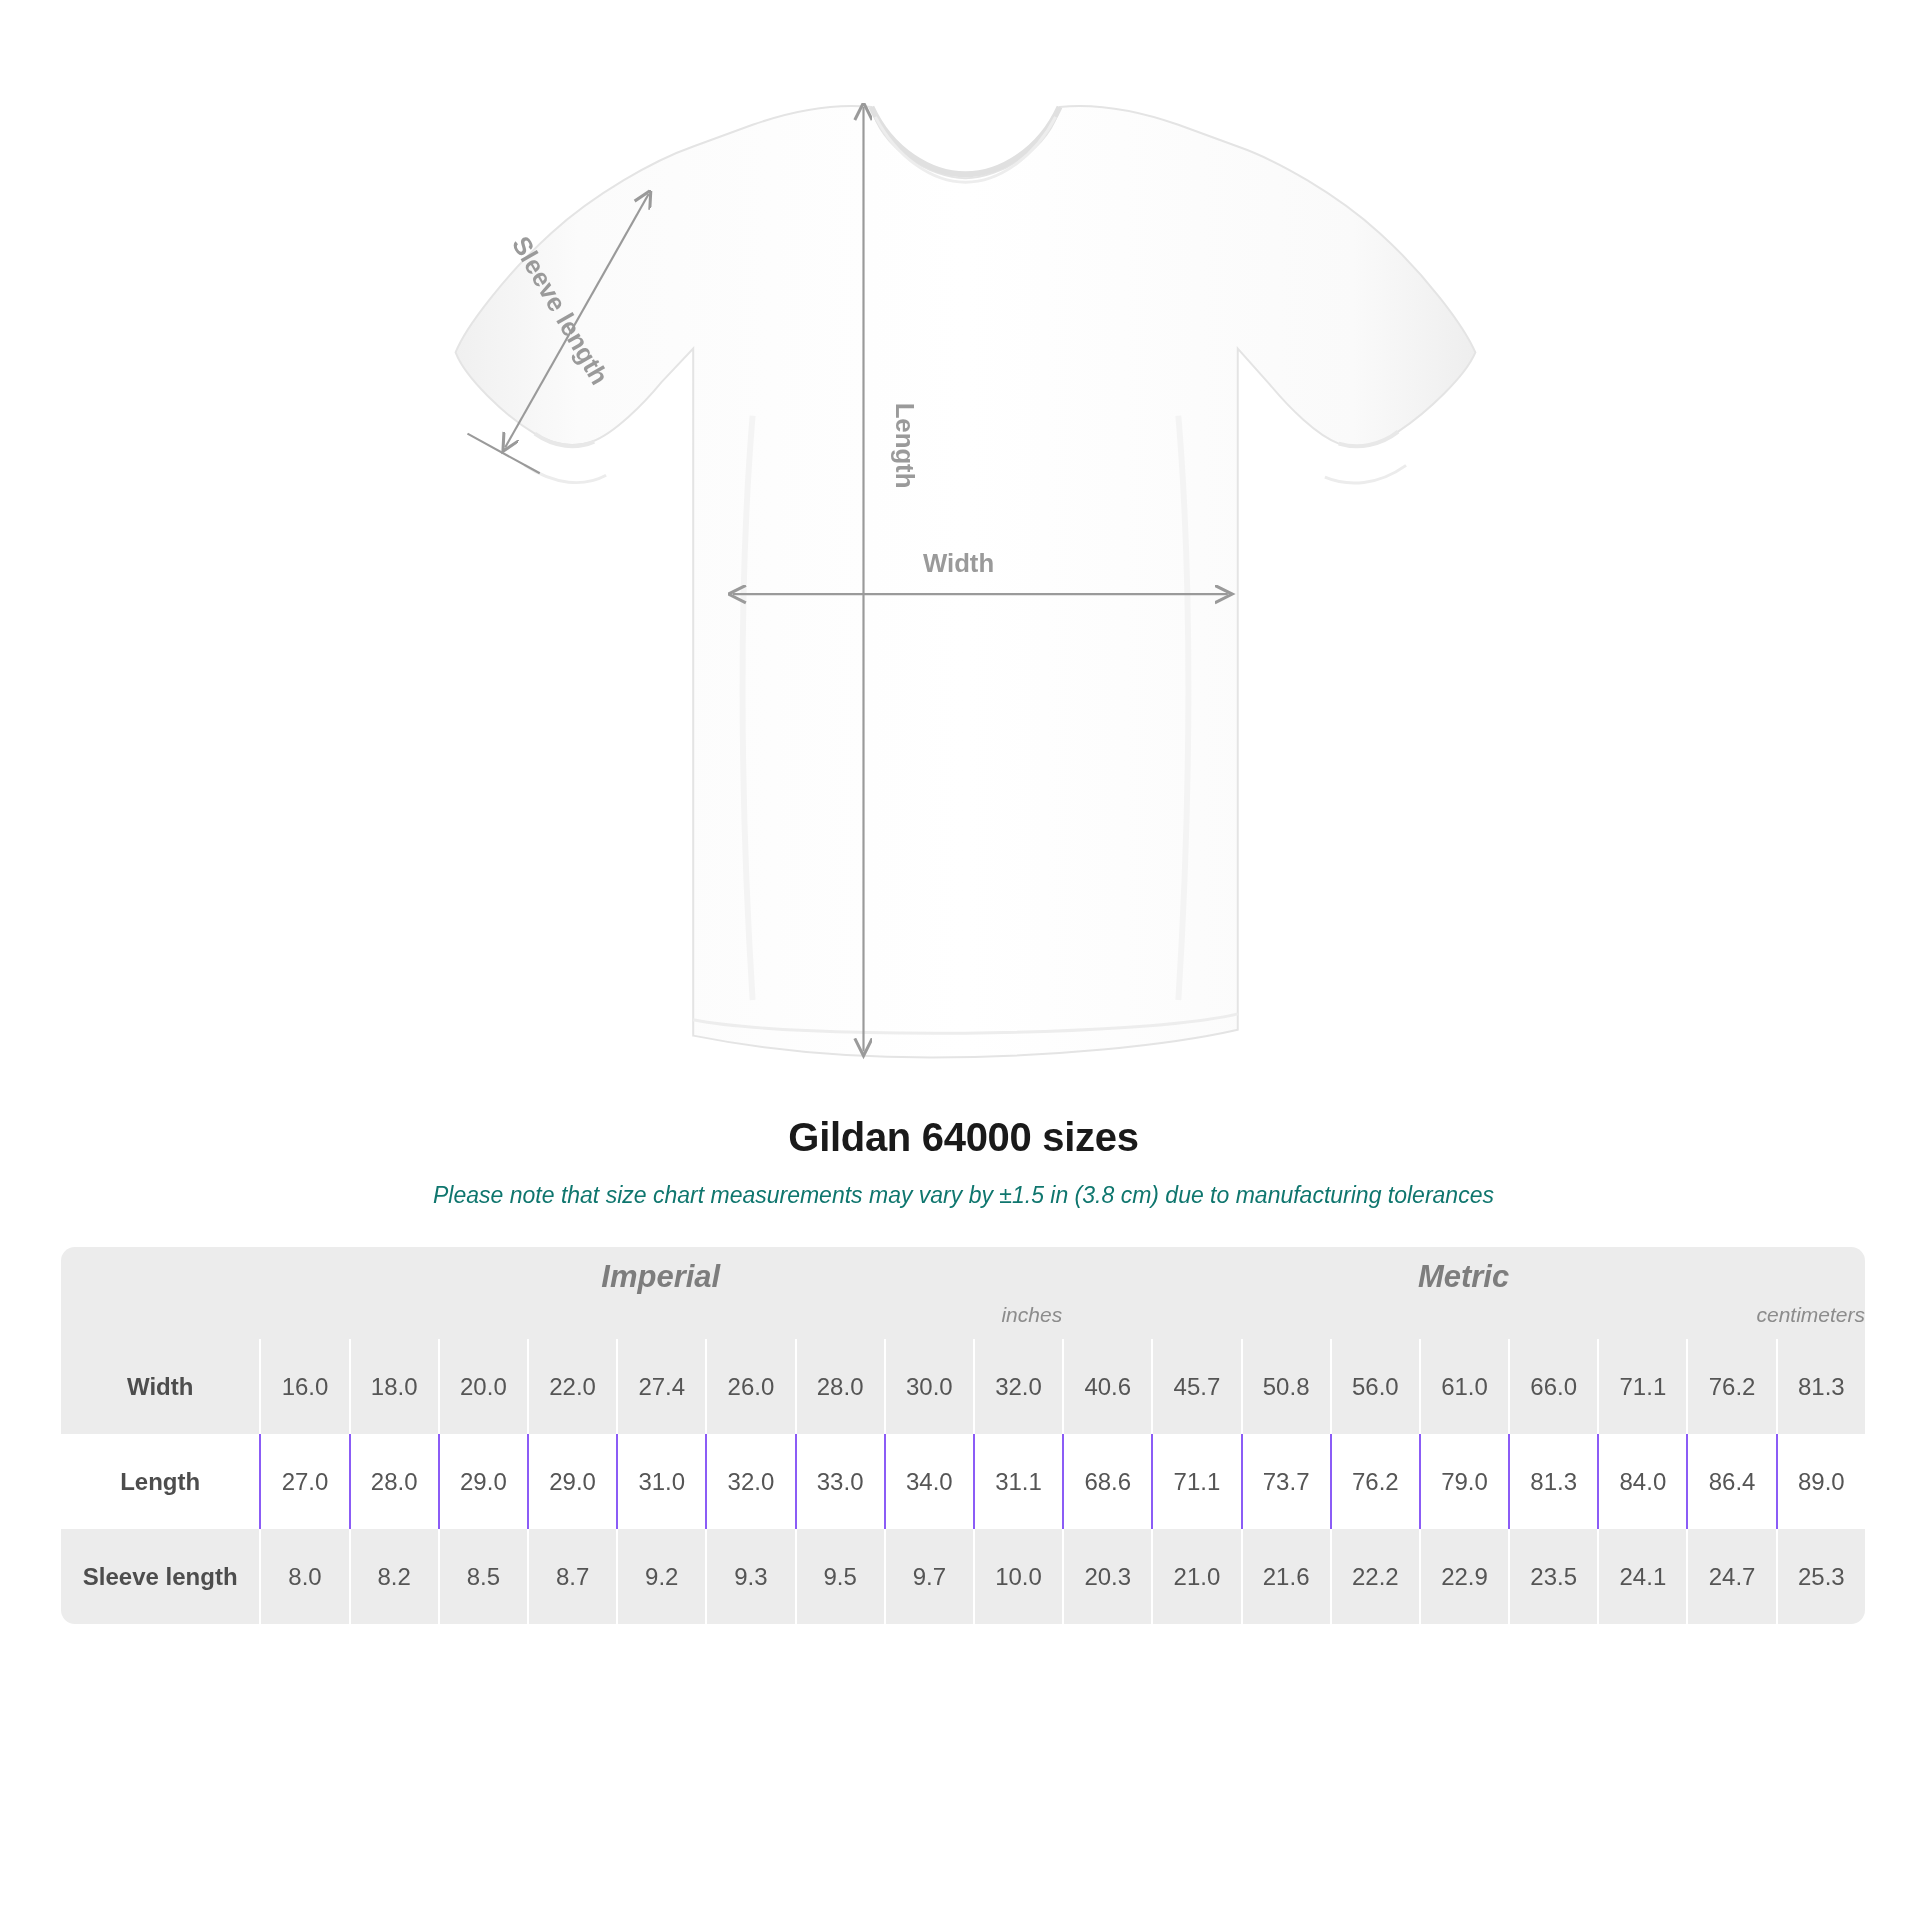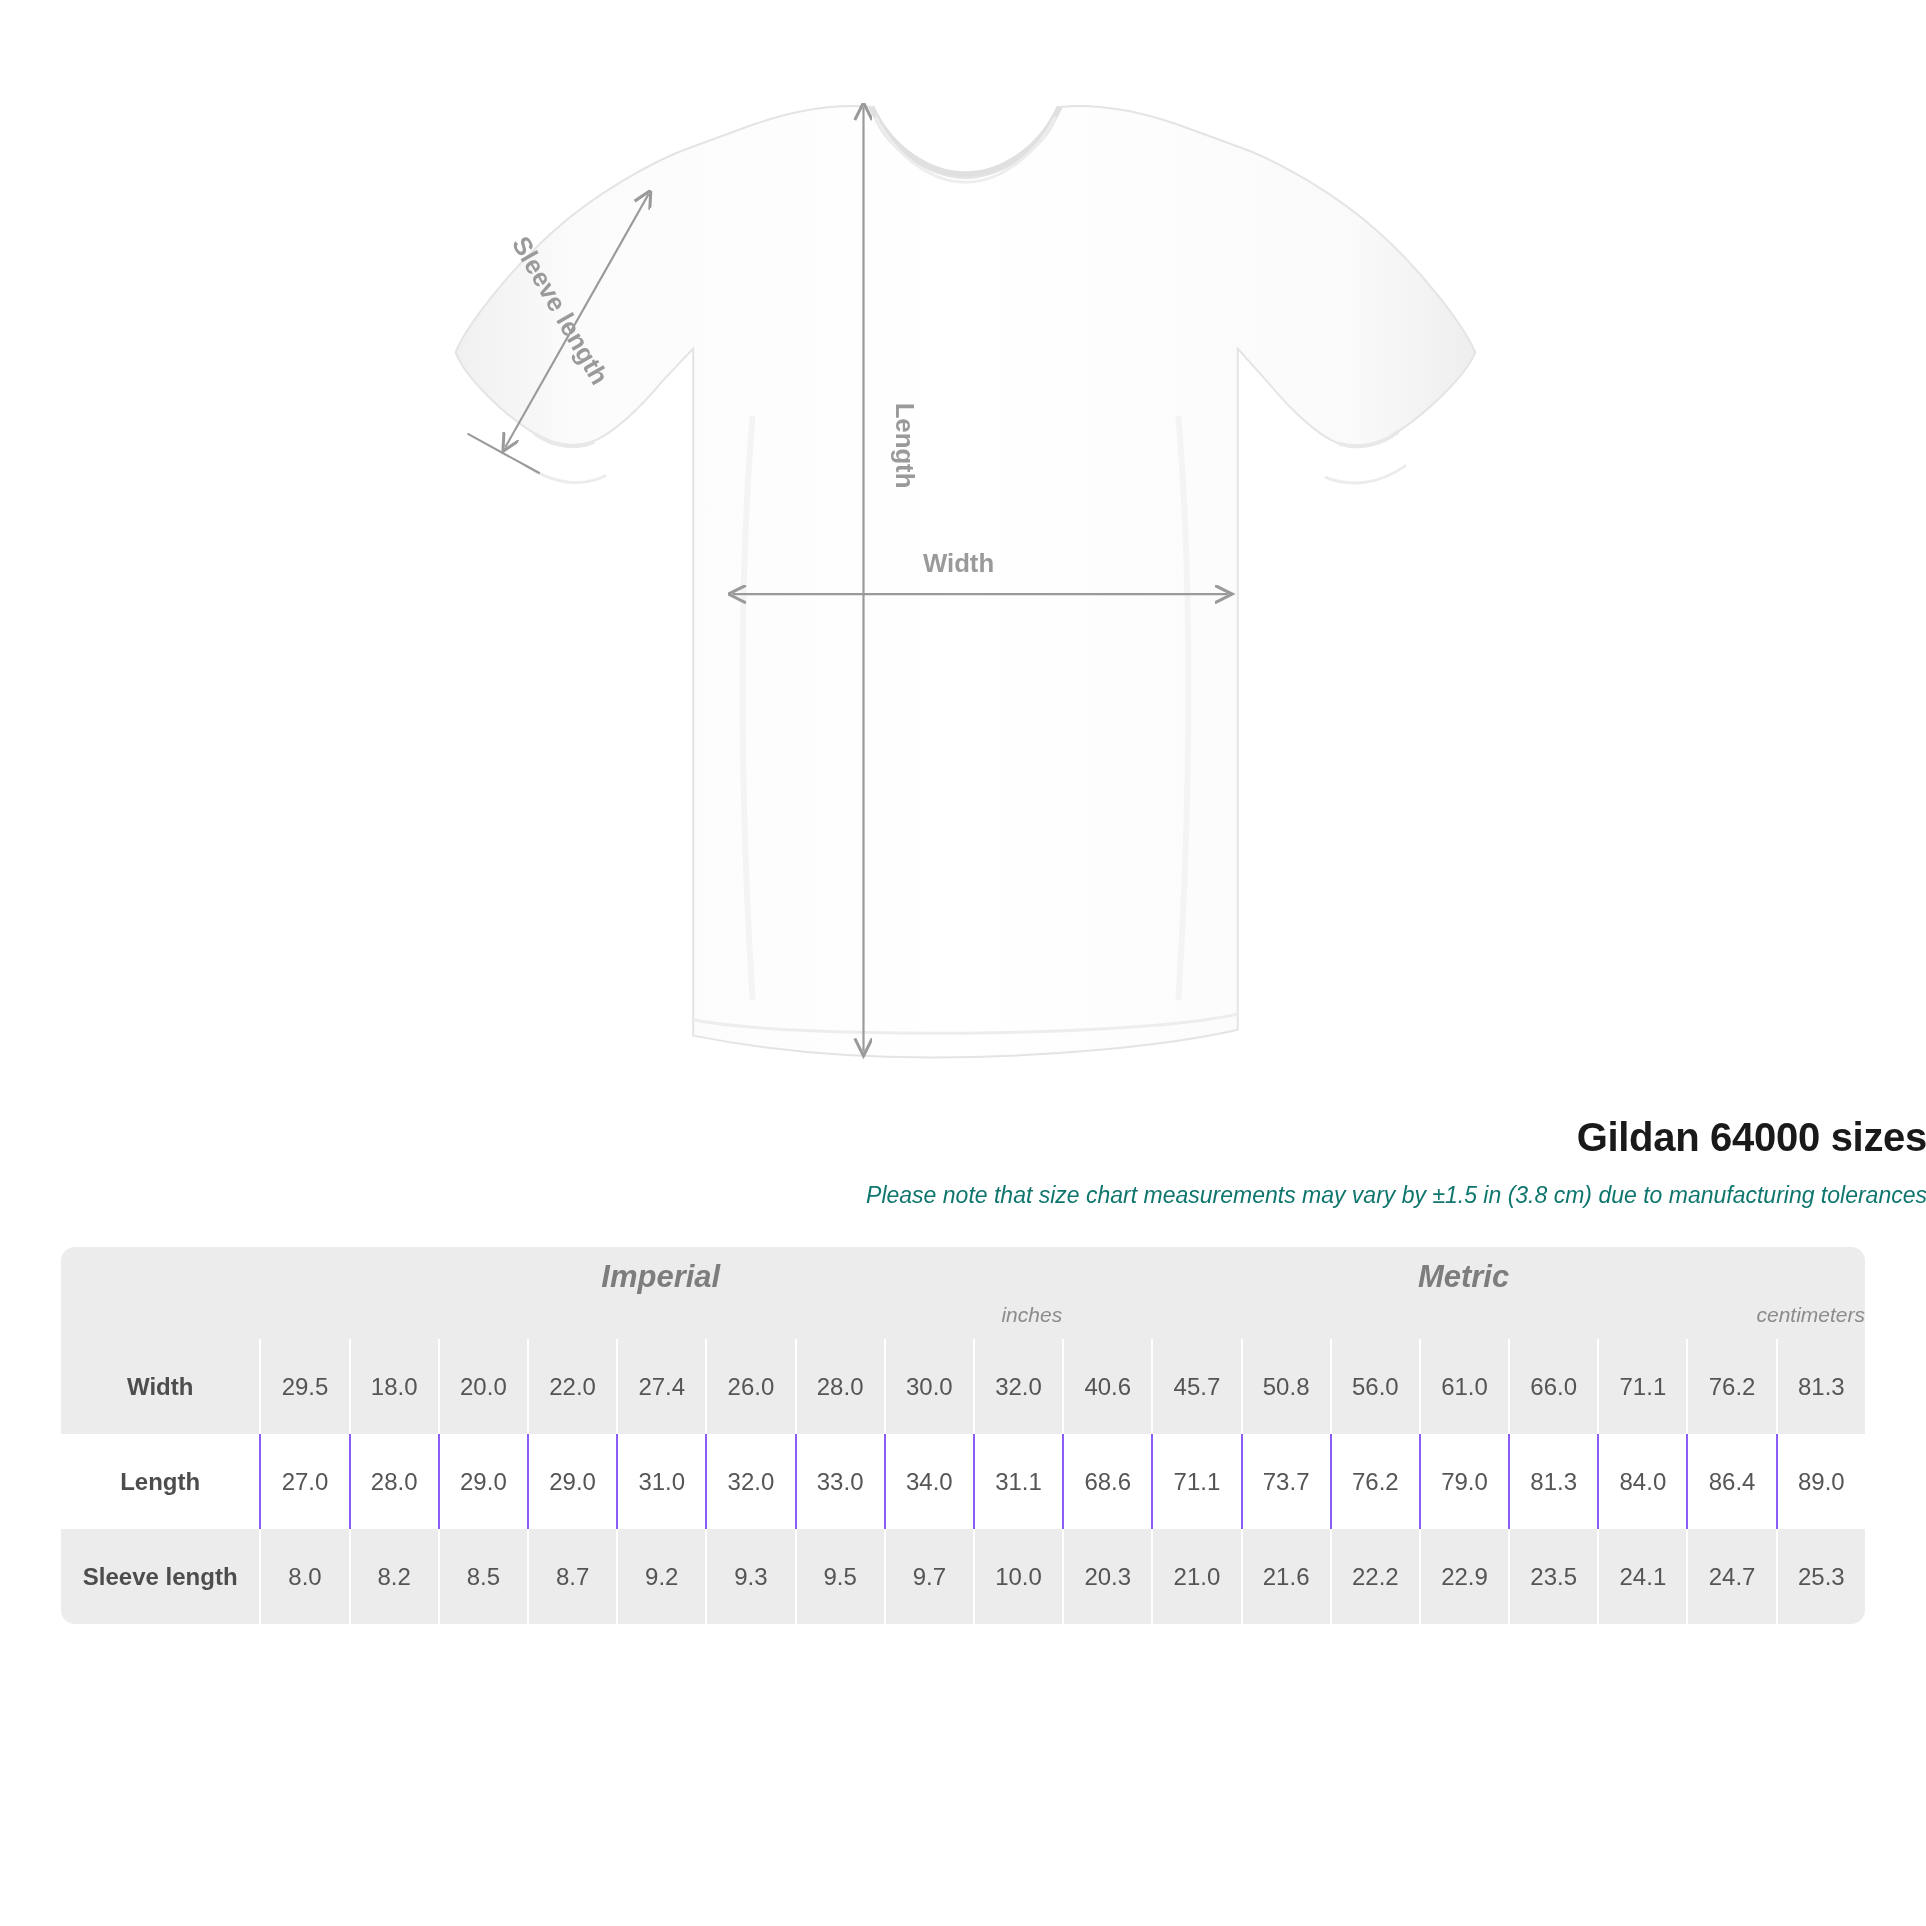--- a/index.html
+++ b/index.html
@@ -25,21 +25,21 @@
     position: relative;
     width: 1927px;
     height: 1099px;
   }
   .illustration svg {
     display: block;
   }
 
   
   .title-block {
-    text-align: right;
+    text-align: center;
     margin-top: 16px;
   }
   .chart-title {
     font-size: 40px;
     font-weight: bold;
     color: #1a1a1a;
     letter-spacing: -0.3px;
   }
   .chart-note {
     font-size: 23px;
@@ -262,21 +262,21 @@
           </td>
           <td colspan="9">
             <div class="unit-name">Metric</div>
             <div class="unit-sub">centimeters</div>
           </td>
         </tr>
 
 
         <tr class="data-row shade">
           <td class="rowlabel">Width</td>
-          <td class="sep">29.5</td>
+          <td class="sep">16.0</td>
           <td class="sep">18.0</td>
           <td class="sep">20.0</td>
           <td class="sep">22.0</td>
           <td class="sep">27.4</td>
           <td class="sep">26.0</td>
           <td class="sep">28.0</td>
           <td class="sep">30.0</td>
           <td class="sep">32.0</td>
           <td class="sep">40.6</td>
           <td class="sep">45.7</td>

